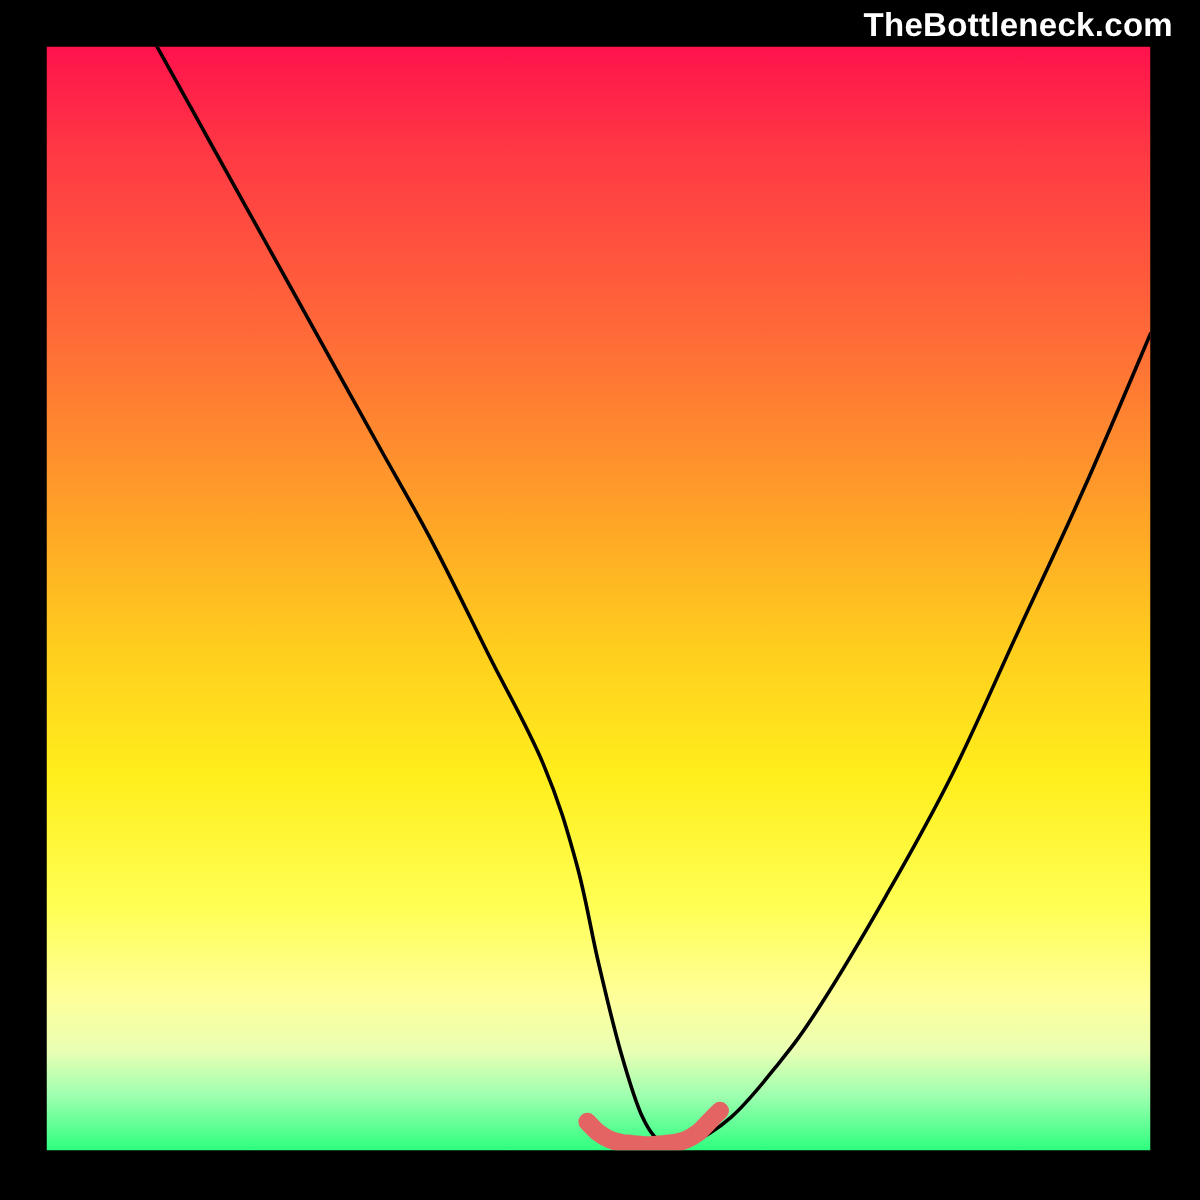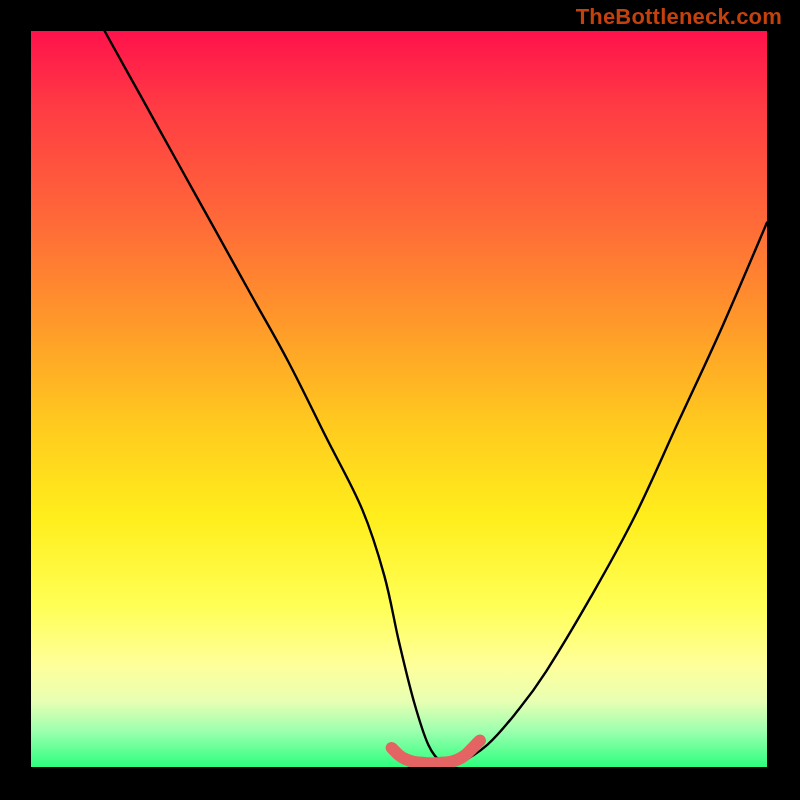--- a/index.html
+++ b/index.html
@@ -14,21 +14,21 @@
   .frame {
     position: relative;
     width: 800px;
     height: 800px;
     background: #000000;
   }
   .watermark {
     position: absolute;
     top: 4px;
     right: 18px;
-    color: #c2410c;
+    color: #ffffff;
     font-size: 22px;
     font-weight: 600;
     letter-spacing: 0.2px;
     z-index: 20;
   }
   .plot-window {
     position: absolute;
     left: 31px;
     top: 31px;
     width: 736px;

